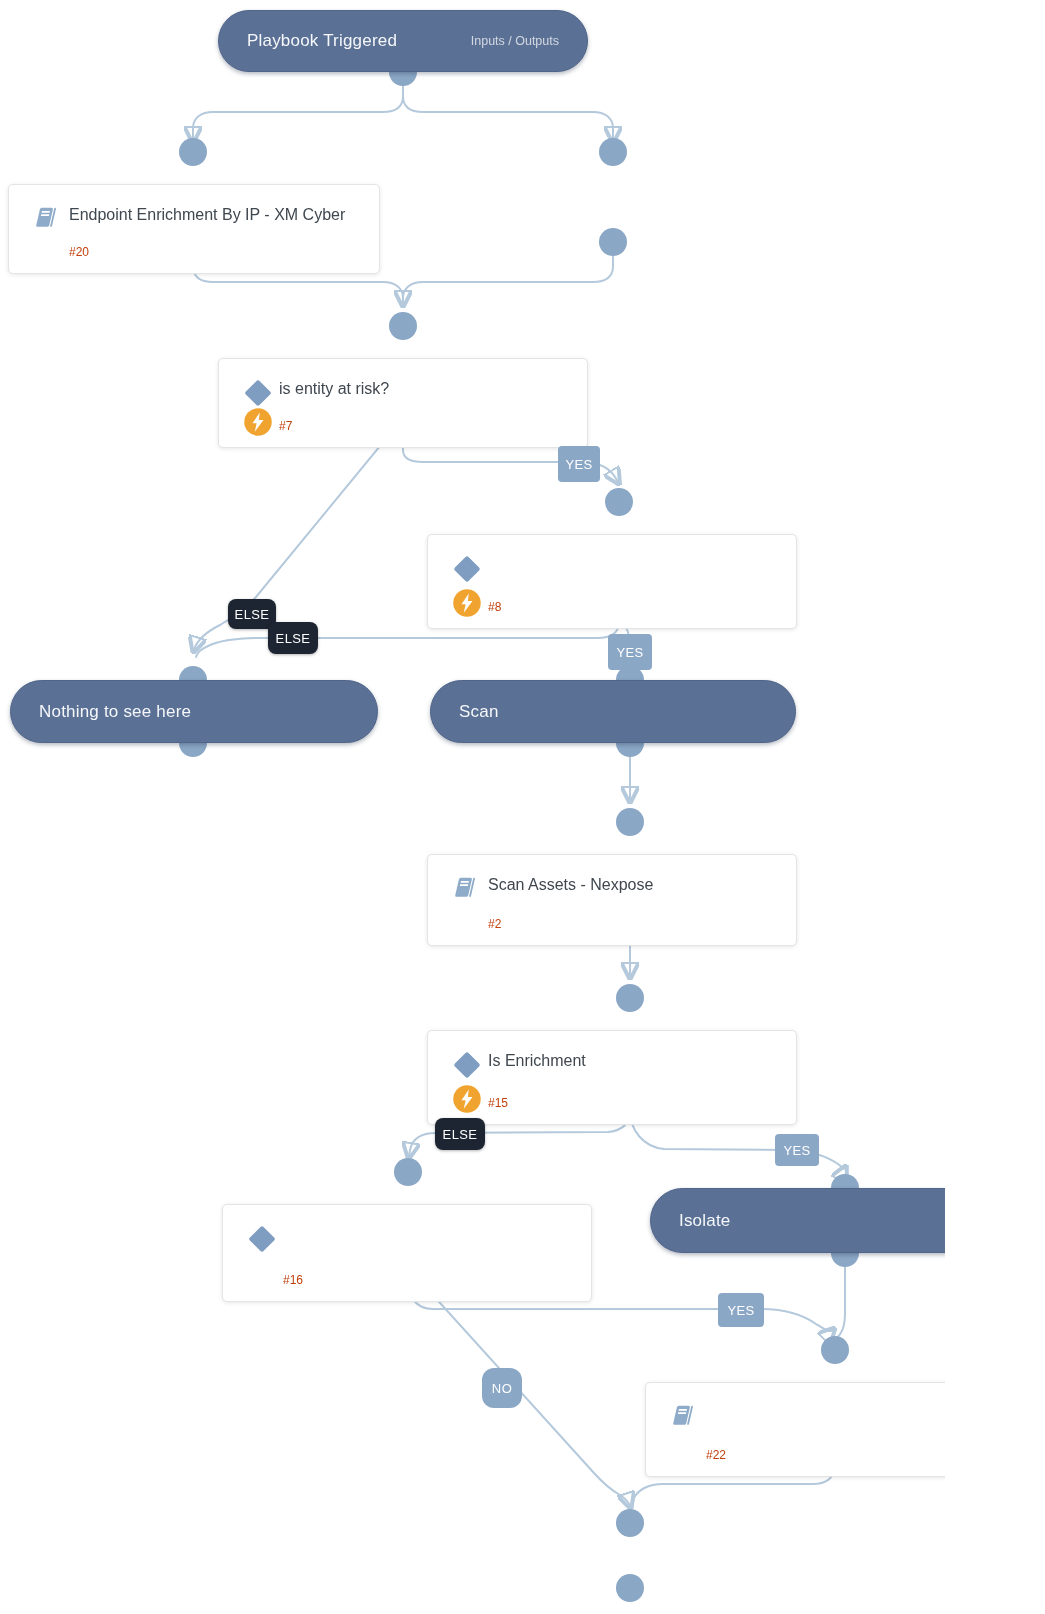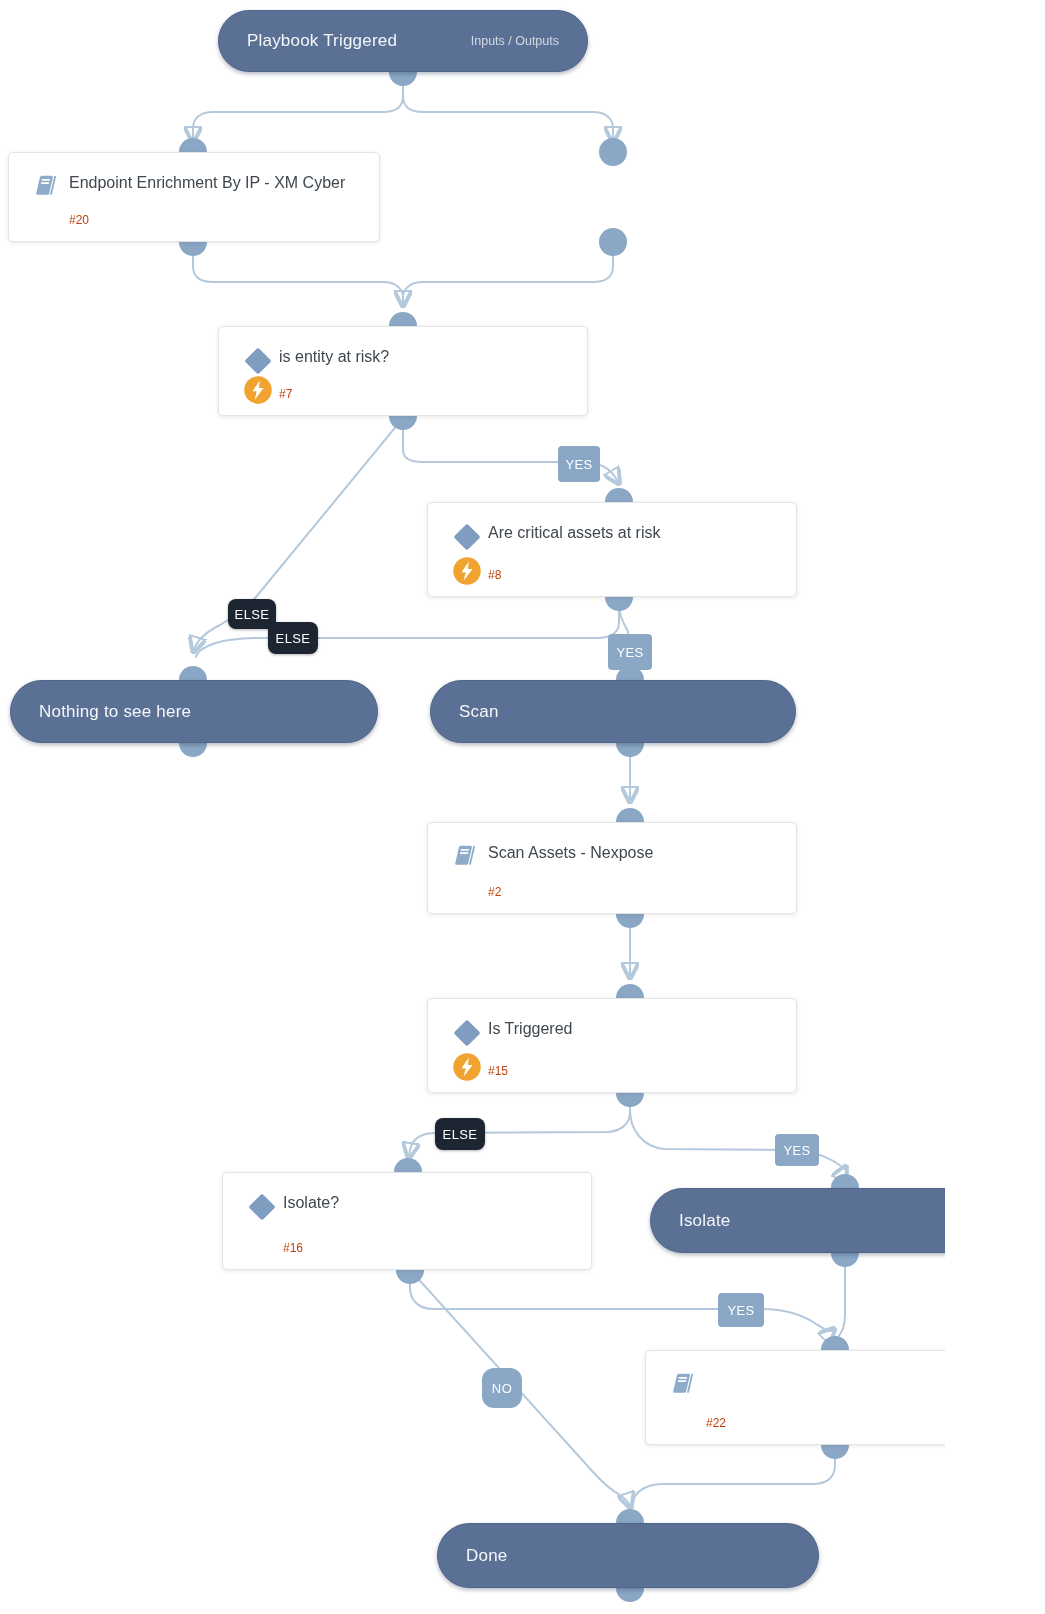--- a/index.html
+++ b/index.html
@@ -8,21 +8,21 @@
   svg.edges{position:absolute;left:0;top:0;z-index:1;}
   svg.edges path{fill:none;stroke:#b5c9dc;stroke-width:2;stroke-linecap:round;}
   .dot{position:absolute;width:28px;height:28px;border-radius:50%;background:#8ba7c6;z-index:2;}
   .node{position:absolute;z-index:3;box-sizing:border-box;cursor:pointer;}
   .pill{background:#5a7094;border:1px solid #50658a;border-radius:33px;
         box-shadow:0 2px 4px rgba(40,55,80,.35);display:flex;align-items:center;
         justify-content:space-between;padding:0 28px;}
   .pill .plabel{color:#f5f7fa;font-size:17px;letter-spacing:.2px;}
   .pill .psec{color:rgba(255,255,255,.72);font-size:12.5px;}
   .card{background:#ffffff;border:1px solid #e3e4e6;border-radius:5px;
-        box-shadow:0 1px 4px rgba(0,0,0,.10);}
+        box-shadow:0 1px 4px rgba(0,0,0,.10);margin-top:32px;}
   .card .title{position:absolute;left:60px;top:18px;right:18px;color:#3f474f;
                font-size:16px;line-height:1.55;}
   .card .tid{position:absolute;left:60px;bottom:14px;color:#c2410c;font-size:12px;}
   .icon-book{position:absolute;left:24px;top:19px;width:26px;height:26px;}
   .icon-diamond{position:absolute;left:22px;top:17px;width:34px;height:34px;}
   .icon-bolt{position:absolute;left:24px;bottom:10px;width:30px;height:30px;}
   .badge{position:absolute;z-index:4;display:flex;align-items:center;justify-content:center;
          color:#fff;font-size:13px;letter-spacing:.4px;}
   .badge.light{background:#8ba7c6;border-radius:4px;}
   .badge.dark{background:#1c2531;border-radius:8px;box-shadow:0 1px 3px rgba(0,0,0,.3);}
@@ -114,21 +114,20 @@
   </div>
 
   <div class="node card" style="left:427px;top:502px;width:370px;height:95px">
     <svg class="icon-diamond" viewBox="0 0 24 24">
       <rect x="5.2" y="5.2" width="13.6" height="13.6" rx="1.5" transform="rotate(45 12 12)" fill="#7f9dc1"></rect>
     </svg>
     <svg class="icon-bolt" viewBox="0 0 24 24">
       <circle cx="12" cy="12" r="11" fill="#f0a42f"></circle>
       <path d="M13.4 4.3 L7.6 13 L10.9 13 L9.4 19.8 L16.4 10.4 L12.7 10.4 Z" fill="#ffffff"></path>
     </svg>
-    <div class="title">Are critical assets at risk</div>
     <div class="tid">#8</div>
   </div>
 
   <div class="node pill" style="left:10px;top:680px;width:368px;height:63px">
     <span class="plabel">Nothing to see here</span>
   </div>
 
   <div class="node pill" style="left:430px;top:680px;width:366px;height:63px">
     <span class="plabel">Scan</span>
   </div>
@@ -147,51 +146,47 @@
   </div>
 
   <div class="node card" style="left:427px;top:998px;width:370px;height:95px">
     <svg class="icon-diamond" viewBox="0 0 24 24">
       <rect x="5.2" y="5.2" width="13.6" height="13.6" rx="1.5" transform="rotate(45 12 12)" fill="#7f9dc1"></rect>
     </svg>
     <svg class="icon-bolt" viewBox="0 0 24 24">
       <circle cx="12" cy="12" r="11" fill="#f0a42f"></circle>
       <path d="M13.4 4.3 L7.6 13 L10.9 13 L9.4 19.8 L16.4 10.4 L12.7 10.4 Z" fill="#ffffff"></path>
     </svg>
-    <div class="title">Is Triggered</div>
+    <div class="title">Is Enrichment</div>
     <div class="tid">#15</div>
   </div>
 
   <div class="node card" style="left:222px;top:1172px;width:370px;height:98px">
     <svg class="icon-diamond" viewBox="0 0 24 24">
       <rect x="5.2" y="5.2" width="13.6" height="13.6" rx="1.5" transform="rotate(45 12 12)" fill="#7f9dc1"></rect>
     </svg>
-    <div class="title">Isolate?</div>
     <div class="tid">#16</div>
   </div>
 
   <div class="node pill" style="left:650px;top:1188px;width:355px;height:65px">
     <span class="plabel">Isolate</span>
   </div>
 
   <div class="node card" style="left:645px;top:1350px;width:370px;height:95px">
     <svg class="icon-book" viewBox="0 0 24 24">
       <g transform="translate(3.5,0) skewX(-13)">
         <rect x="4" y="3.5" width="12" height="17.5" rx="1.5" fill="#8fabca"></rect>
         <rect x="6.3" y="6.5" width="7.4" height="1.6" fill="#ffffff"></rect>
         <rect x="6.3" y="9.4" width="7.4" height="1.6" fill="#ffffff"></rect>
         <rect x="17" y="3.5" width="1.7" height="17.5" rx="0.8" fill="#8fabca"></rect>
       </g>
     </svg>
     <div class="tid">#22</div>
   </div>
 
-  <div class="node pill" style="left:437px;top:1523px;width:382px;height:65px">
-    <span class="plabel">Done</span>
-  </div>
 
   <div class="badge light" style="left:558px;top:446px;width:42px;height:36px">YES</div>
   <div class="badge dark" style="left:228px;top:599px;width:48px;height:30px">ELSE</div>
   <div class="badge dark" style="left:268px;top:622px;width:50px;height:32px">ELSE</div>
   <div class="badge light" style="left:608px;top:634px;width:44px;height:36px">YES</div>
   <div class="badge dark" style="left:435px;top:1118px;width:50px;height:32px">ELSE</div>
   <div class="badge light" style="left:775px;top:1134px;width:44px;height:32px">YES</div>
   <div class="badge light" style="left:718px;top:1293px;width:46px;height:34px">YES</div>
   <div class="badge light" style="left:482px;top:1368px;width:40px;height:40px;border-radius:12px">NO</div>
 

